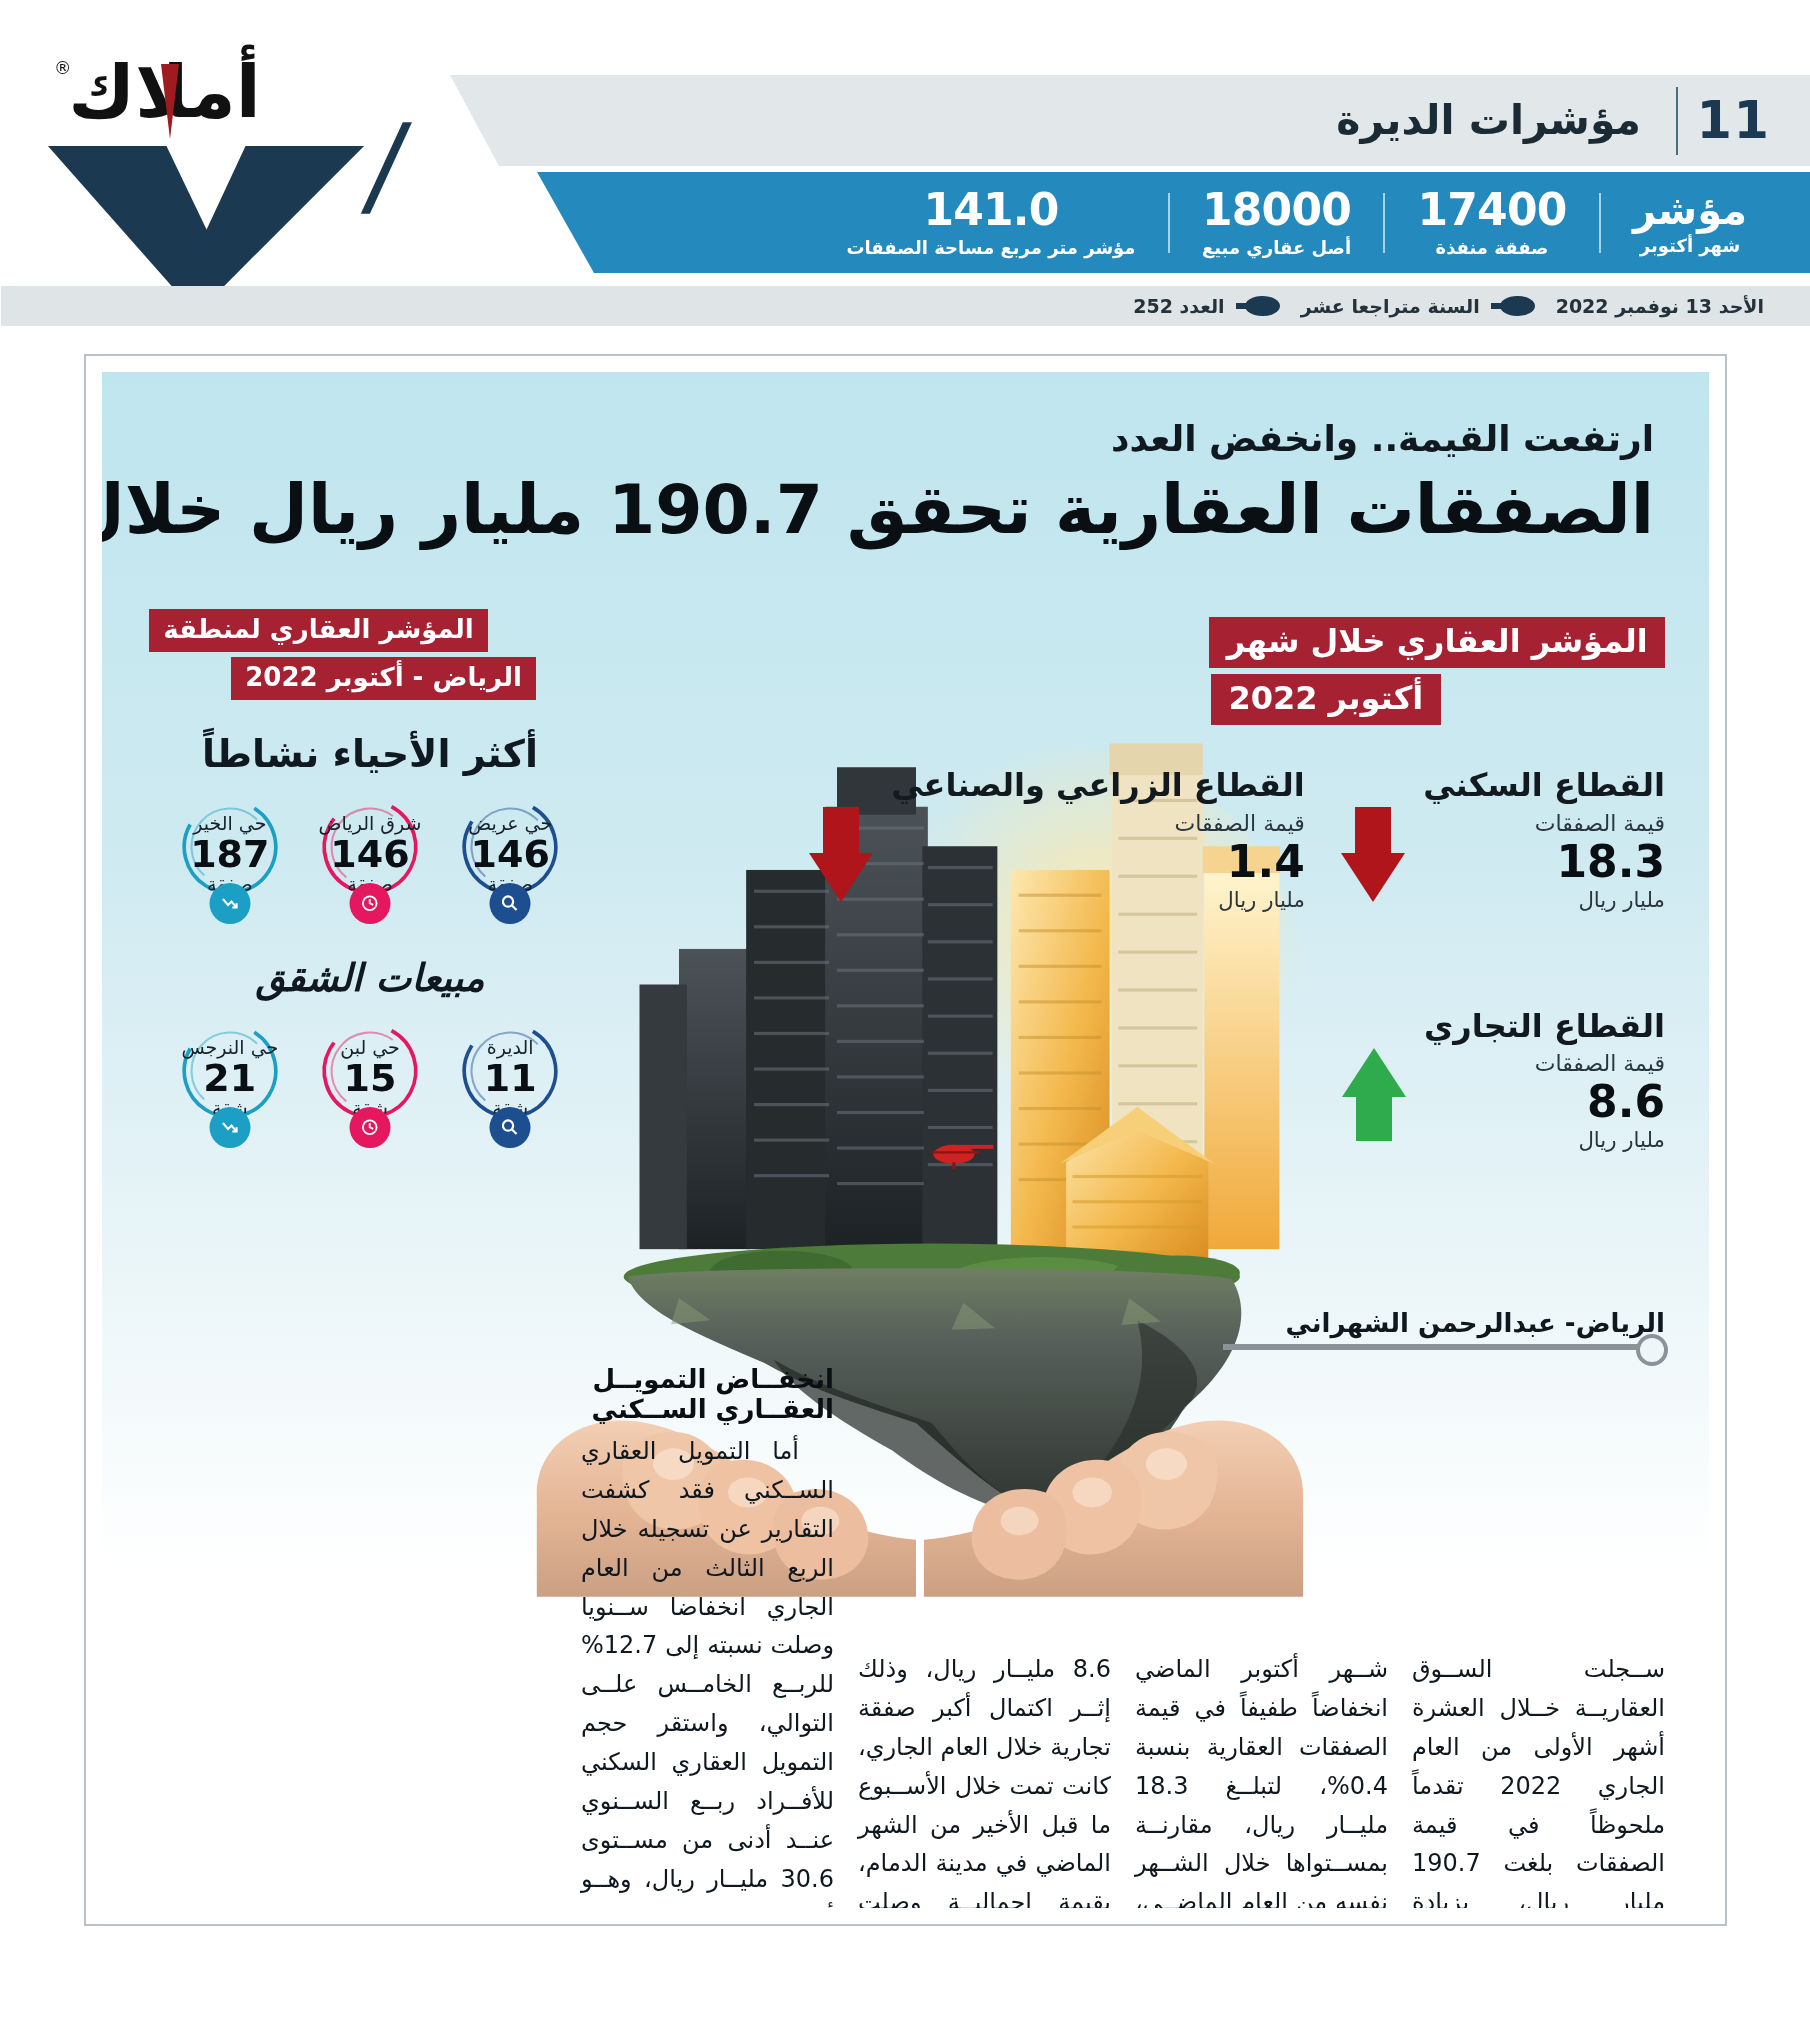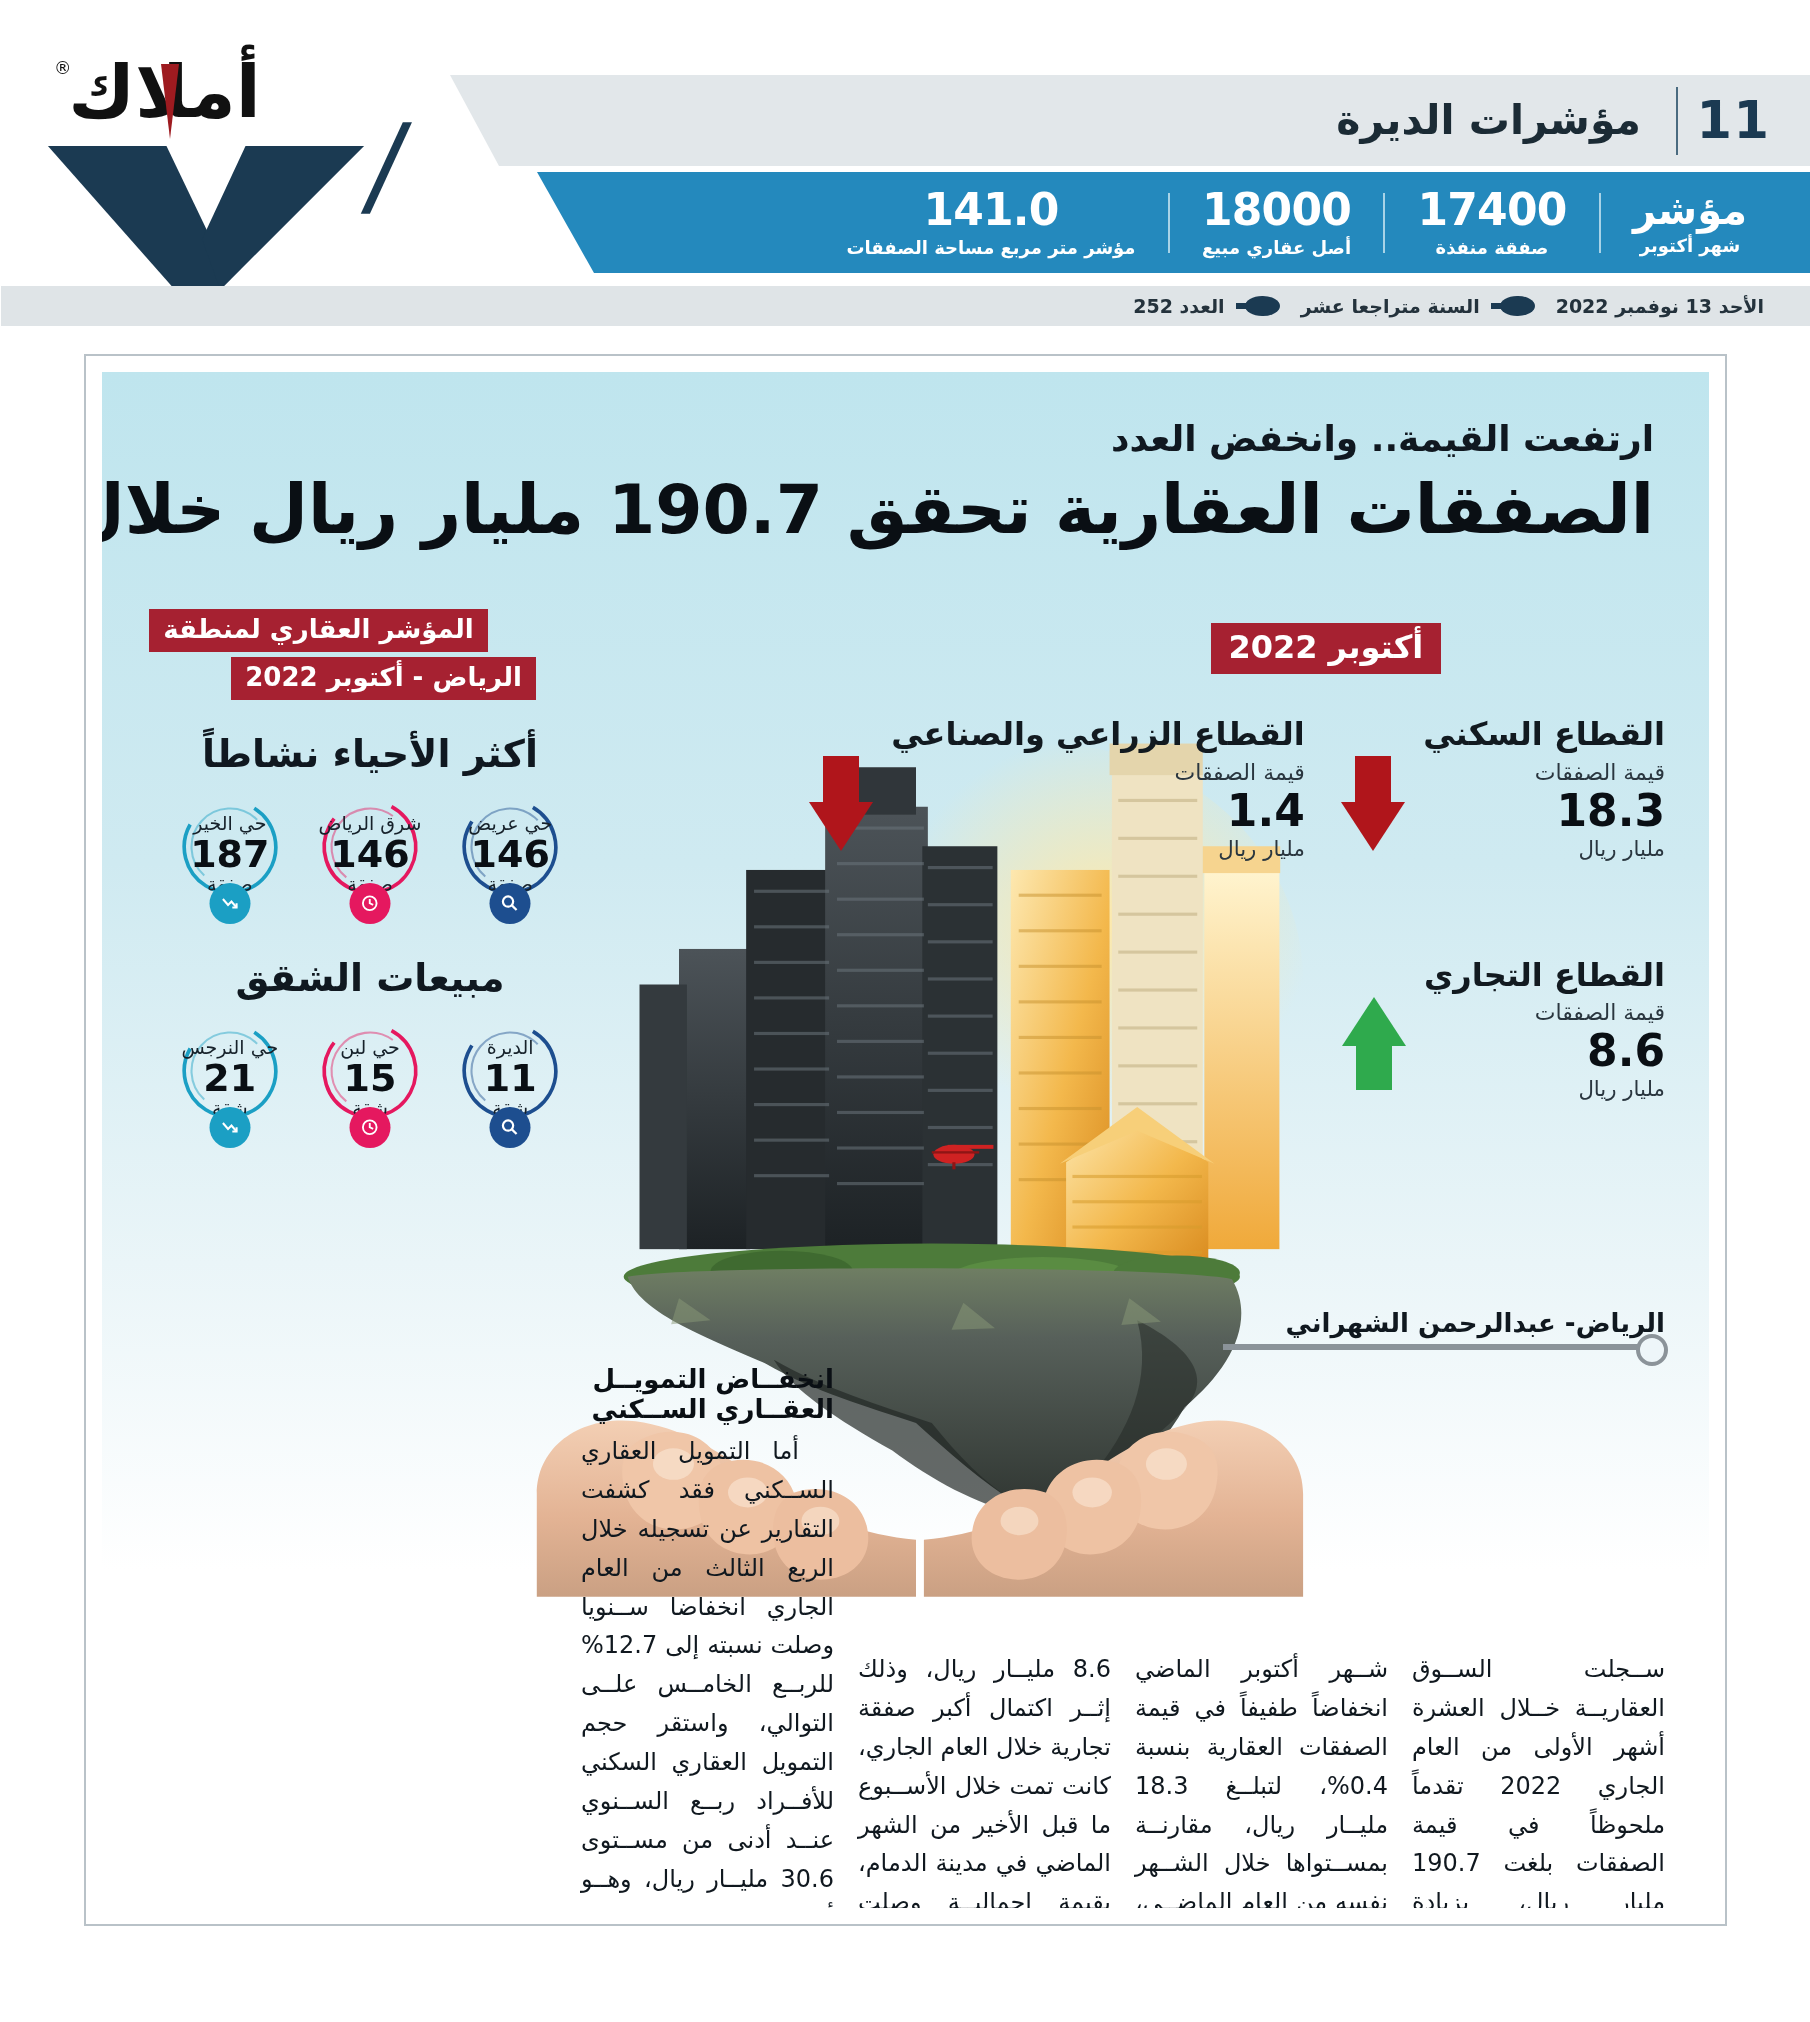--- a/index.html
+++ b/index.html
@@ -182,21 +182,21 @@
   }
   .b-name{ font-size:19px; color:#16212a; }
   .b-num{ font-size:38px; font-weight:bold; color:#0a0f14; line-height:1.05; margin-top:0.8px;}
   .b-unit{ font-size:19px; color:#16212a; margin-top:-1.6px;}
   .b-icon{
     position:absolute; left:50%; transform:translateX(-50%); top:88px;
     width:41px; height:41px; border-radius:50%;
     display:flex; align-items:center; justify-content:center;
     color:#fff; font-size:22px; font-weight:bold;
   }
-  .lp-title2{ font-size:38px; font-weight:bold; color:#101820; margin-top:22px;}
+  .lp-title2{ font-size:38px; font-weight:bold; color:#101820; margin-top:22px;font-style:italic;}
 
   
   .art{ position:absolute; left:340px; top:237px; width:948px; height:988px; }
 
   
   .byline{
     position:absolute; right:44px; top:936px; width:490px; direction:rtl; text-align:right;
   }
   .byline-name{ font-size:26px; font-weight:bold; color:#10181f; }
   .byline-rule{
@@ -446,20 +446,21 @@
       <ellipse cx="387" cy="1118" rx="25" ry="19" fill="#f7ddc8" opacity=".8"></ellipse>
       <ellipse cx="479" cy="1154" rx="24" ry="18" fill="#f7ddc8" opacity=".75"></ellipse>
       <ellipse cx="917" cy="1082" rx="26" ry="20" fill="#f7ddc8" opacity=".85"></ellipse>
       <ellipse cx="823" cy="1118" rx="25" ry="19" fill="#f7ddc8" opacity=".8"></ellipse>
       <ellipse cx="731" cy="1154" rx="24" ry="18" fill="#f7ddc8" opacity=".75"></ellipse>
     </g>
   </svg>
 
   <div class="rpanel">
     <div class="rp-tags">
+      <span class="redtag">المؤشر العقاري خلال شهر</span>
       <div class="line2"><span class="redtag t2">أكتوبر 2022</span></div>
     </div>
 
     <div class="sector-row">
       <div class="sector">
         <div class="sector-txt">
           <div class="sector-name">القطاع السكني</div>
           <div class="sector-sub">قيمة الصفقات</div>
           <div class="sector-num">18.3</div>
           <div class="sector-unit">مليار ريال</div>

